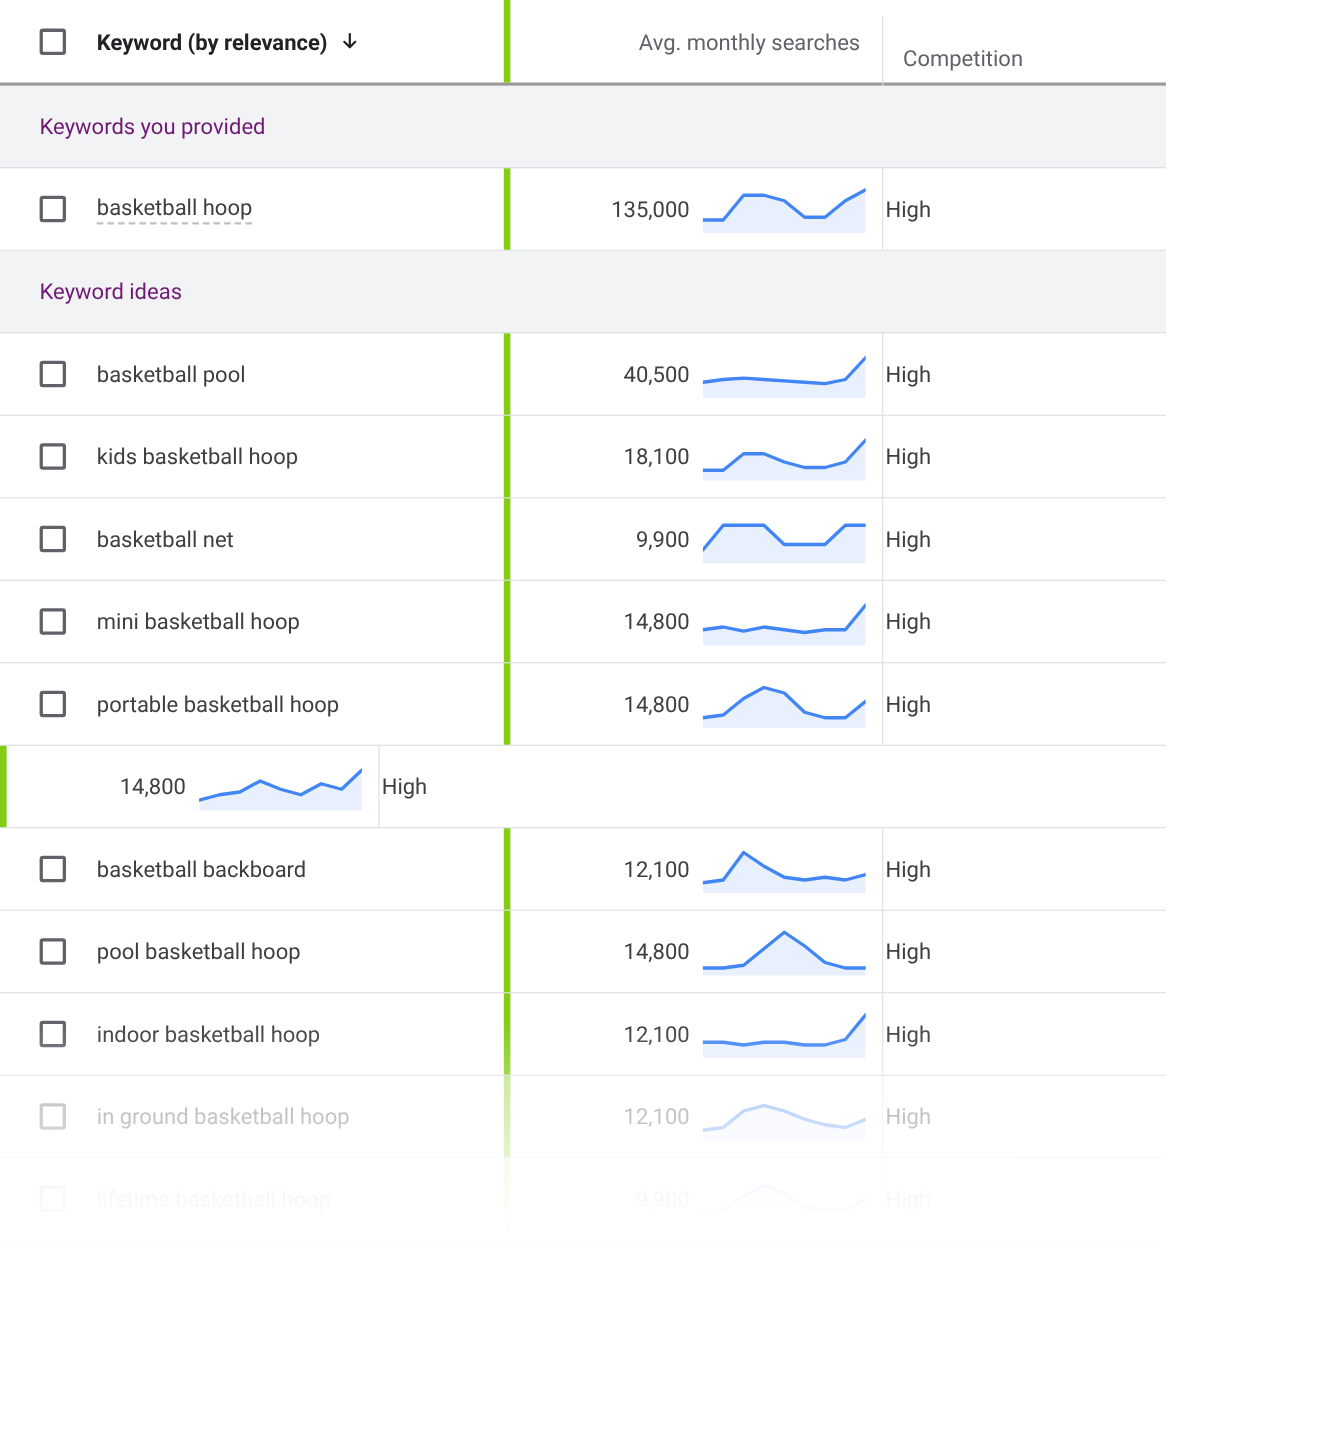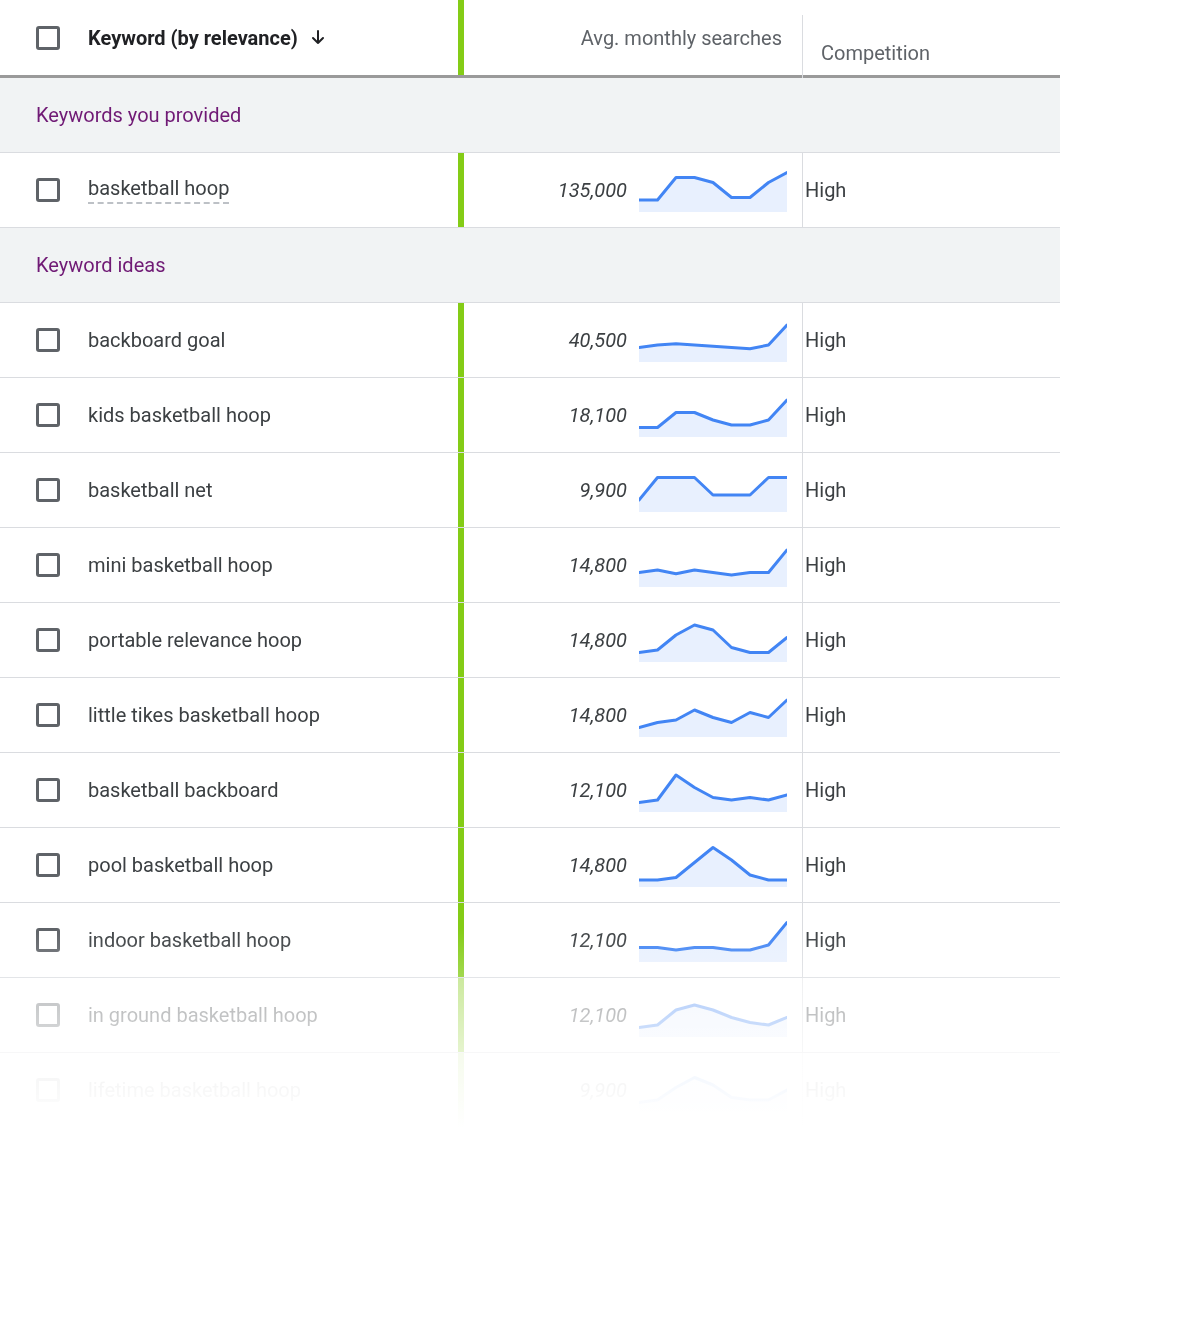--- a/index.html
+++ b/index.html
@@ -59,21 +59,21 @@
   .data-row {
     display: flex;
     align-items: stretch;
     height: 75px;
     border-bottom: 1px solid #dadce0;
   }
   .data-row .col-keyword { font-size: 20px; color: #3c4043; }
   .data-row .col-searches { font-size: 20px; color: #3c4043; }
   .data-row .col-competition { font-size: 20px; color: #3c4043; }
   .keyword-text.underline { border-bottom: 2px dashed #bdc1c6; padding-bottom: 2px; }
-  .search-val { margin-right: 12px; text-align:right;font-style:italic; }
+  .search-val { margin-right: 12px; text-align:right; }
   .sparkline { width: 148px; height: 44px; flex-shrink:0; }
   .fade-1 { opacity: 0.55; }
   .fade-2 { opacity: 0.20; }
   .bottom-fade {
     position: absolute;
     bottom: 0; left: 0; right: 0;
     height: 200px;
     background: linear-gradient(to bottom, rgba(255,255,255,0), rgba(255,255,255,1));
     pointer-events: none;
   }
@@ -136,21 +136,21 @@
         </div>
 
   <div class="section-header">
     <span>Keyword ideas</span>
   </div>
 
   <div id="ideas-rows">
           <div class="data-row ">
             <div class="col-keyword">
               <div class="checkbox"></div>
-              <span class="keyword-text">backboard goal</span>
+              <span class="keyword-text">basketball pool</span>
             </div>
             <div class="col-searches">
               <span class="search-val">40,500</span>
               <svg class="sparkline" viewBox="0 0 148 44">
                 <path d="M0.0 29.5 L18.5 27.0 L37.0 25.8 L55.5 27.0 L74.0 28.3 L92.5 29.5 L111.0 30.8 L129.5 27.0 L148.0 7.0 L 148 44 L 0 44 Z" fill="#e8f0fe" stroke="none"></path>
                 <path d="M0.0 29.5 L18.5 27.0 L37.0 25.8 L55.5 27.0 L74.0 28.3 L92.5 29.5 L111.0 30.8 L129.5 27.0 L148.0 7.0 " fill="none" stroke="#4285f4" stroke-width="3" stroke-linejoin="round" stroke-linecap="round"></path>
               </svg>
             </div>
             <div class="col-competition">
               <span>High</span>
@@ -200,38 +200,34 @@
                 <path d="M0.0 29.5 L18.5 27.0 L37.0 30.8 L55.5 27.0 L74.0 29.5 L92.5 32.0 L111.0 29.5 L129.5 29.5 L148.0 7.0 " fill="none" stroke="#4285f4" stroke-width="3" stroke-linejoin="round" stroke-linecap="round"></path>
               </svg>
             </div>
             <div class="col-competition">
               <span>High</span>
             </div>
           </div>
           <div class="data-row ">
             <div class="col-keyword">
               <div class="checkbox"></div>
-              <span class="keyword-text">portable relevance hoop</span>
+              <span class="keyword-text">portable basketball hoop</span>
             </div>
             <div class="col-searches">
               <span class="search-val">14,800</span>
               <svg class="sparkline" viewBox="0 0 148 44">
                 <path d="M0.0 34.5 L18.5 32.0 L37.0 17.0 L55.5 7.0 L74.0 12.0 L92.5 29.5 L111.0 34.5 L129.5 34.5 L148.0 19.5 L 148 44 L 0 44 Z" fill="#e8f0fe" stroke="none"></path>
                 <path d="M0.0 34.5 L18.5 32.0 L37.0 17.0 L55.5 7.0 L74.0 12.0 L92.5 29.5 L111.0 34.5 L129.5 34.5 L148.0 19.5 " fill="none" stroke="#4285f4" stroke-width="3" stroke-linejoin="round" stroke-linecap="round"></path>
               </svg>
             </div>
             <div class="col-competition">
               <span>High</span>
             </div>
           </div>
           <div class="data-row ">
-            <div class="col-keyword">
-              <div class="checkbox"></div>
-              <span class="keyword-text">little tikes basketball hoop</span>
-            </div>
             <div class="col-searches">
               <span class="search-val">14,800</span>
               <svg class="sparkline" viewBox="0 0 148 44">
                 <path d="M0.0 34.5 L18.5 29.5 L37.0 27.0 L55.5 17.0 L74.0 24.5 L92.5 29.5 L111.0 19.5 L129.5 24.5 L148.0 7.0 L 148 44 L 0 44 Z" fill="#e8f0fe" stroke="none"></path>
                 <path d="M0.0 34.5 L18.5 29.5 L37.0 27.0 L55.5 17.0 L74.0 24.5 L92.5 29.5 L111.0 19.5 L129.5 24.5 L148.0 7.0 " fill="none" stroke="#4285f4" stroke-width="3" stroke-linejoin="round" stroke-linecap="round"></path>
               </svg>
             </div>
             <div class="col-competition">
               <span>High</span>
             </div>

